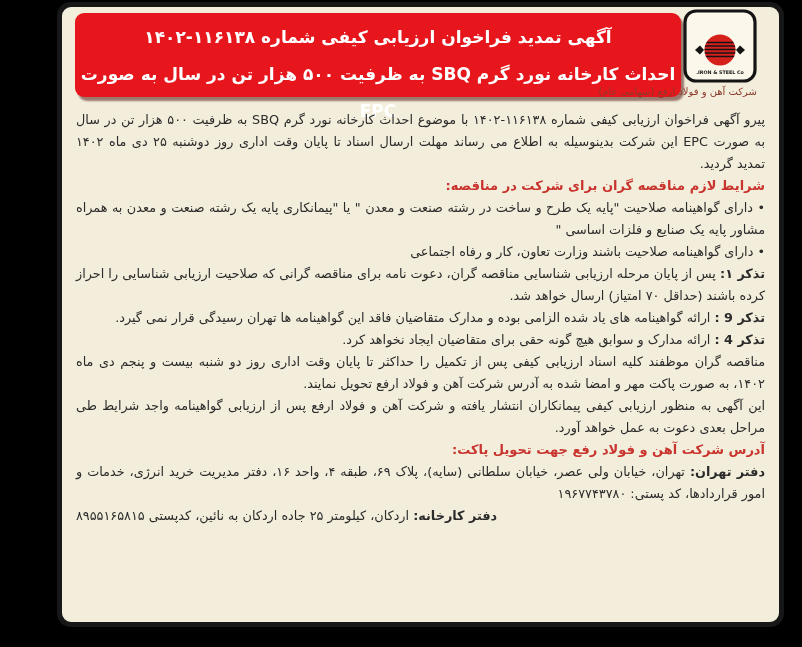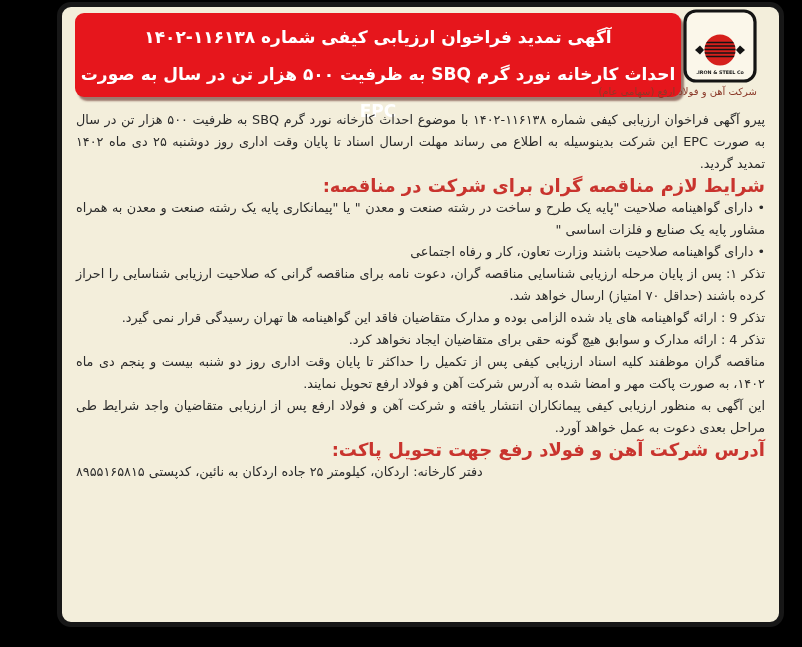--- a/index.html
+++ b/index.html
@@ -56,25 +56,25 @@
     direction: rtl;
     text-align: justify;
     color: #2b2b2b;
     font-size: 12.8px;
     line-height: 22px;
   }
   .body-text p, .body-text h3 { margin: 0; padding: 0; }
   .red-heading {
     color: #c9342e;
     font-weight: 700;
-    font-size: 18px;
+    font-size: 13px;
     line-height: 22px;
     text-align: right;
   }
-  .lead { font-weight: 400; }
+  .lead { font-weight: 700; }
   .lead-red { font-weight: 700; color: #c9342e; }
   .center-line { text-align: left; }
 </style>
 </head>
 <body>
 
 <div class="page">
   <div class="doc">
 
     <div class="banner">
@@ -116,22 +116,23 @@
 
       <p class="para">• دارای گواهینامه صلاحیت "پایه یک طرح و ساخت در رشته صنعت و معدن " یا "پیمانکاری پایه یک رشته صنعت و معدن به همراه مشاور پایه یک صنایع و فلزات اساسی "</p>
       <p class="para">• دارای گواهینامه صلاحیت باشند وزارت تعاون، کار و رفاه اجتماعی</p>
 
       <p class="para"><span class="lead">تذکر ۱:</span><span> پس از پایان مرحله ارزیابی شناسایی مناقصه گران، دعوت نامه برای مناقصه گرانی که صلاحیت ارزیابی شناسایی را احراز کرده باشند (حداقل ۷۰ امتیاز) ارسال خواهد شد.</span></p>
       <p class="para"><span class="lead">تذکر 9 :</span><span> ارائه گواهینامه های یاد شده الزامی بوده و مدارک متقاضیان فاقد این گواهینامه ها تهران رسیدگی قرار نمی گیرد.</span></p>
       <p class="para"><span class="lead">تذکر 4 :</span><span> ارائه مدارک و سوابق هیچ گونه حقی برای متقاضیان ایجاد نخواهد کرد.</span></p>
 
 
       <p class="para">مناقصه گران موظفند کلیه اسناد ارزیابی کیفی پس از تکمیل را حداکثر تا پایان وقت اداری روز دو شنبه بیست و پنجم دی ماه ۱۴۰۲، به صورت پاکت مهر و امضا شده به آدرس شرکت آهن و فولاد ارفع تحویل نمایند.</p>
-      <p class="para">این آگهی به منظور ارزیابی کیفی پیمانکاران انتشار یافته و شرکت آهن و فولاد ارفع پس از ارزیابی متقاضیان واجد شرایط طی مراحل بعدی دعوت به عمل خواهد آورد.</p>
+      <p class="para">این آگهی به منظور ارزیابی کیفی پیمانکاران انتشار یافته و شرکت آهن و فولاد ارفع پس از ارزیابی گواهینامه واجد شرایط طی مراحل بعدی دعوت به عمل خواهد آورد.</p>
 
       <h3 class="red-heading">آدرس شرکت آهن و فولاد رفع جهت تحویل پاکت:</h3>
 
+      <p class="para"><span class="lead">دفتر تهران:</span><span> تهران، خیابان ولی عصر، خیابان سلطانی (سایه)، پلاک ۶۹، طبقه ۴، واحد ۱۶، دفتر مدیریت خرید انرژی، خدمات و امور قراردادها، کد پستی: ۱۹۶۷۷۴۳۷۸۰</span></p>
 
       <p class="para center-line"><span class="lead">دفتر کارخانه:</span><span> اردکان، کیلومتر ۲۵ جاده اردکان به نائین، کدپستی ۸۹۵۵۱۶۵۸۱۵</span></p>
     </div>
 
   </div>
 </div>
 
 </body></html>

